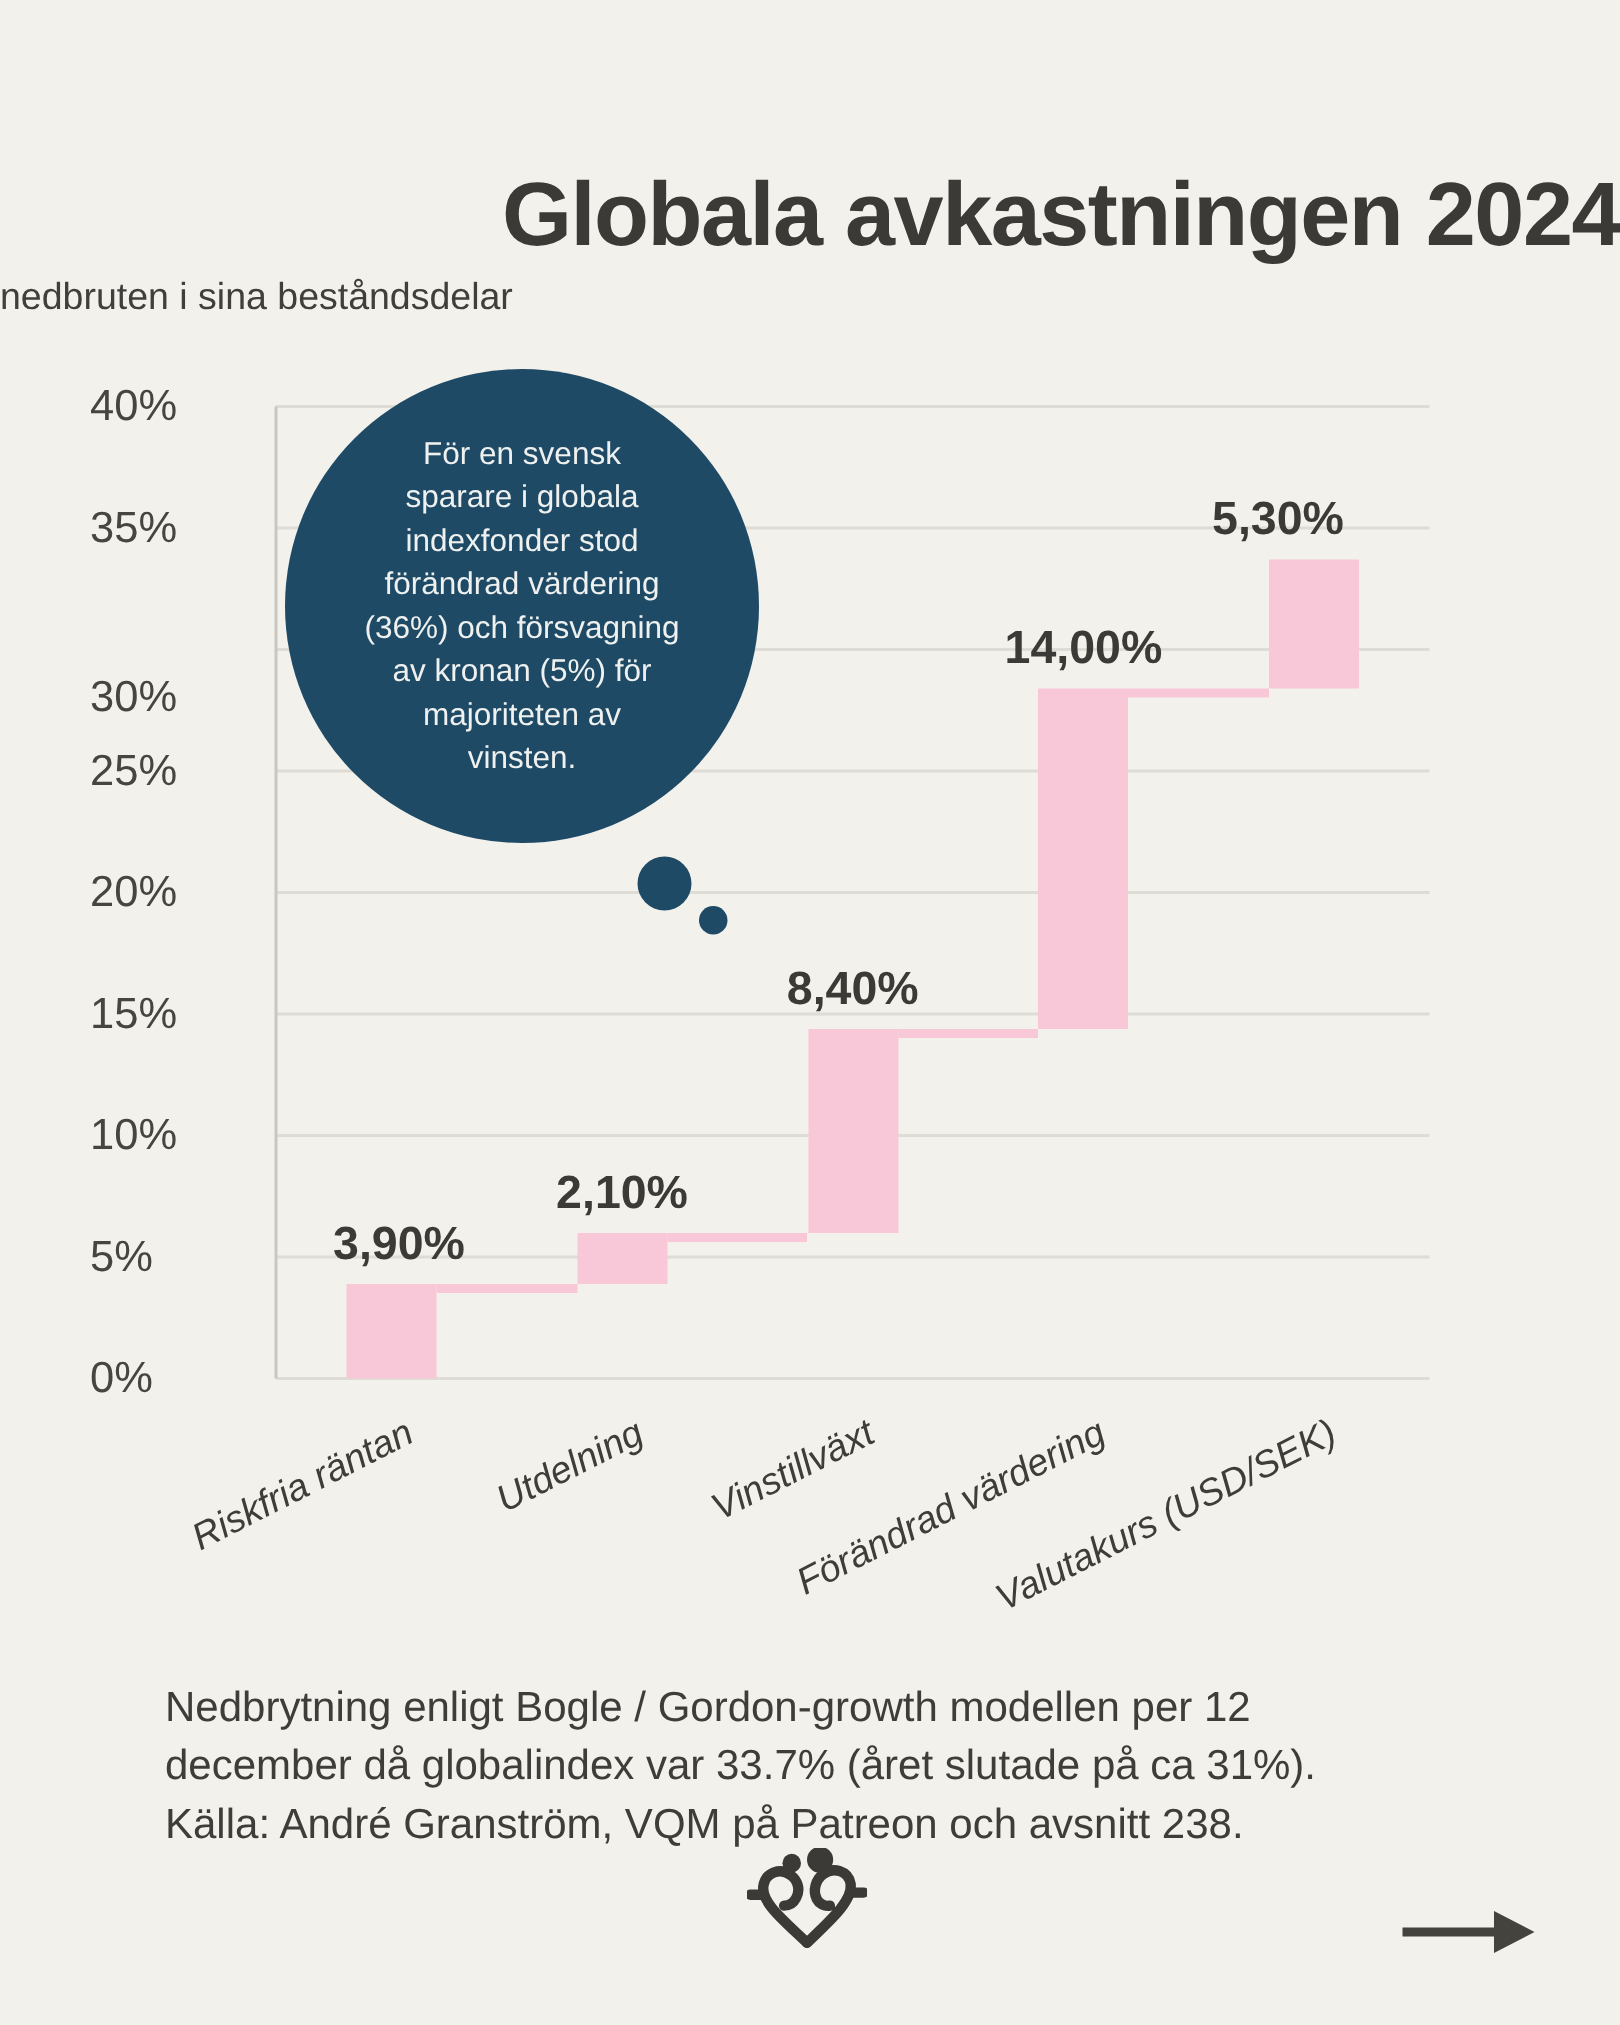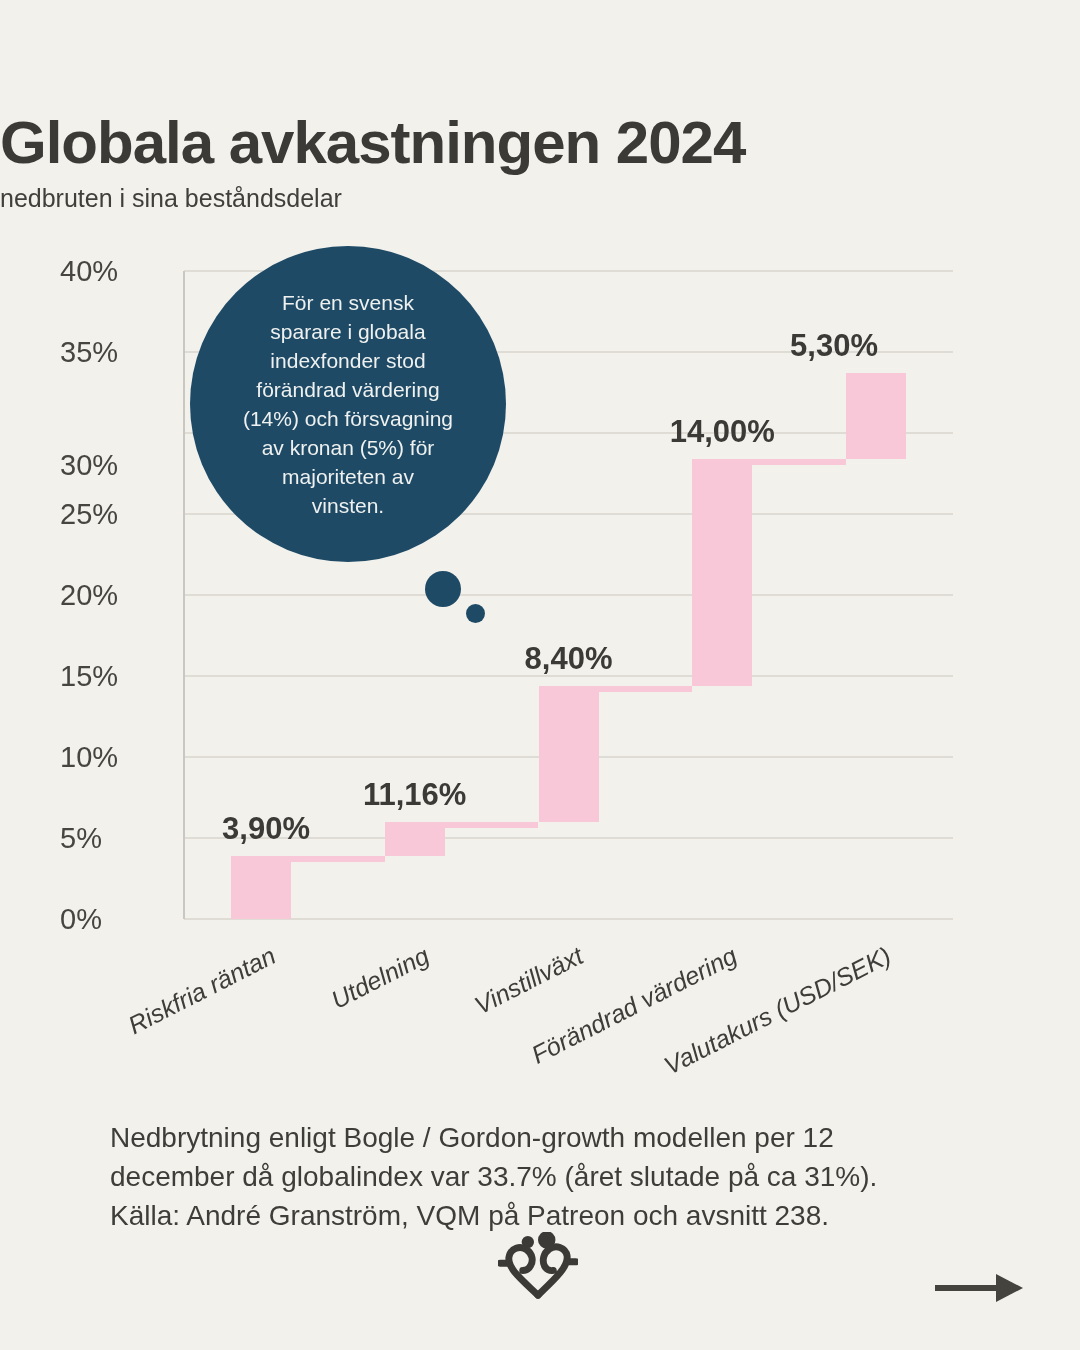--- a/index.html
+++ b/index.html
@@ -6,21 +6,21 @@
   body { font-family: "Liberation Sans", sans-serif; }
   .page {
     position: relative;
     width: 1080px; height: 1350px;
     background: #f2f1ec;
     overflow: hidden;
     color: #3b3a36;
   }
   .title {
     position: absolute; left: 0; top: 108px; width: 1080px;
-    text-align: left;
+    text-align: right;
     font-size: 60px; font-weight: bold; letter-spacing: -1px;
     color: #3b3a36;
   }
   .subtitle {
     position: absolute; left: 0; top: 184px; width: 1080px;
     font-size: 25px; color: #403f3b;
   }
   
   .gridline { position: absolute; height: 2px; background: #dedcd5; }
   .axisline { position: absolute; width: 2px; background: #c9c7c0; }
@@ -91,39 +91,39 @@
       <div class="ytick" style="left: 60px; top: 256px;">40%</div>
       <div class="axisline" style="left: 183px; top: 271px; height: 648px;"></div>
       <div class="connector" style="left: 290.9px; top: 855.82px; width: 93.8px; background: rgb(248, 200, 217);"></div>
       <div class="connector" style="left: 444.7px; top: 821.8px; width: 93.8px; background: rgb(248, 200, 217);"></div>
       <div class="connector" style="left: 598.5px; top: 685.72px; width: 93.8px; background: rgb(248, 200, 217);"></div>
       <div class="connector" style="left: 752.3px; top: 458.92px; width: 93.8px; background: rgb(248, 200, 217);"></div>
       <div class="bar" style="left: 230.9px; top: 855.82px; width: 60px; height: 63.18px; background: rgb(248, 200, 217);"></div>
       <div class="vlabel" style="left: 156px; top: 810.82px;">3,90%</div>
       <div class="xlabel" style="right: 813.1px; top: 941px;">Riskfria räntan</div>
       <div class="bar" style="left: 384.7px; top: 821.8px; width: 60px; height: 34.02px; background: rgb(248, 200, 217);"></div>
-      <div class="vlabel" style="left: 304.7px; top: 776.8px;">11,16%</div>
+      <div class="vlabel" style="left: 304.7px; top: 776.8px;">2,10%</div>
       <div class="xlabel" style="right: 659.3px; top: 941px;">Utdelning</div>
       <div class="bar" style="left: 538.5px; top: 685.72px; width: 60px; height: 136.08px; background: rgb(248, 200, 217);"></div>
       <div class="vlabel" style="left: 458.5px; top: 640.72px;">8,40%</div>
       <div class="xlabel" style="right: 505.5px; top: 941px;">Vinstillväxt</div>
       <div class="bar" style="left: 692.3px; top: 458.92px; width: 60px; height: 226.8px; background: rgb(248, 200, 217);"></div>
       <div class="vlabel" style="left: 612.3px; top: 413.92px;">14,00%</div>
       <div class="xlabel" style="right: 351.7px; top: 941px;">Förändrad värdering</div>
       <div class="bar" style="left: 846.1px; top: 373.06px; width: 60px; height: 85.86px; background: rgb(248, 200, 217);"></div>
-      <div class="vlabel" style="left: 724px; top: 328.06px;">5,30%</div>
+      <div class="vlabel" style="left: 742px; top: 328.06px;">5,30%</div>
       <div class="xlabel" style="right: 197.9px; top: 941px;">Valutakurs (USD/SEK)</div>
     </div>
 
   <div class="bubble">
     <div class="bubble-text">För en svensk
 sparare i globala
 indexfonder stod
 förändrad värdering
-(14%) och försvagning
+(36%) och försvagning
 av kronan (5%) för
 majoriteten av
 vinsten.</div>
   </div>
   <div class="bubble-dot big"></div>
   <div class="bubble-dot small"></div>
 
   <div class="footer-note">Nedbrytning enligt Bogle / Gordon-growth modellen per 12
 december då globalindex var 33.7% (året slutade på ca 31%).
 Källa: André Granström, VQM på Patreon och avsnitt 238.</div>

